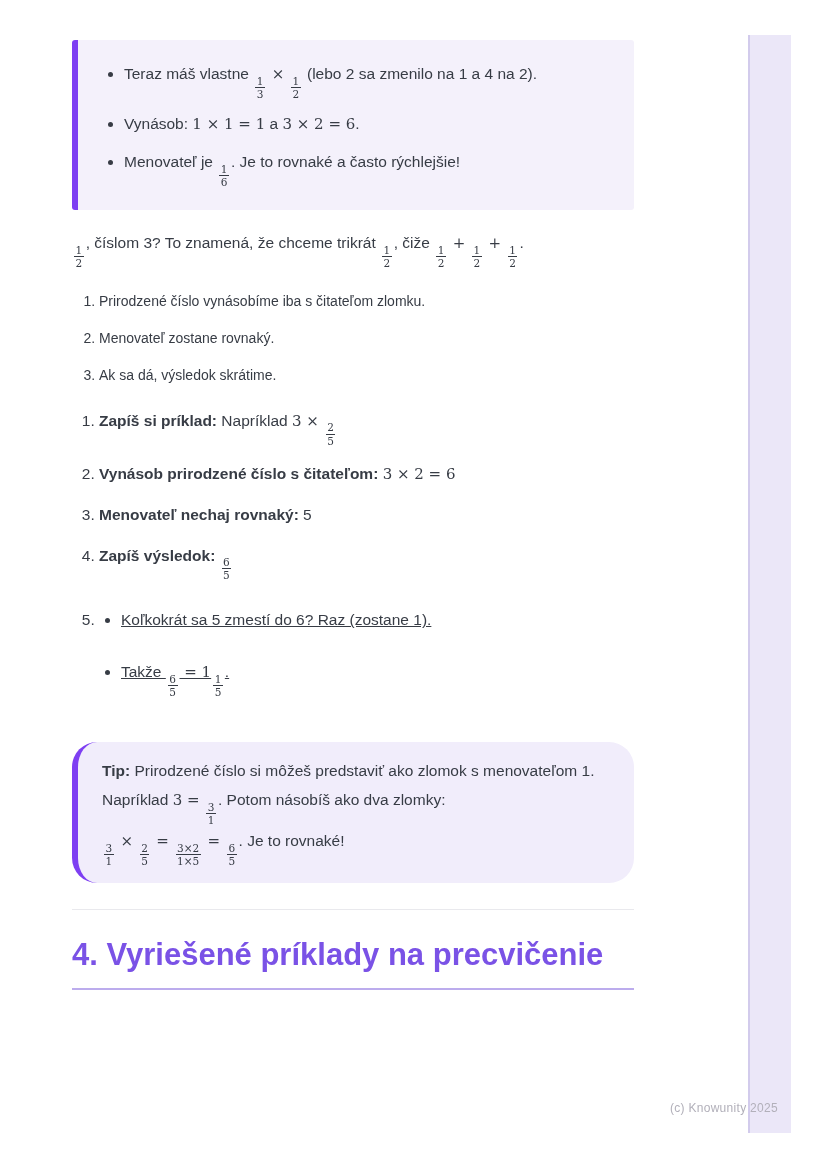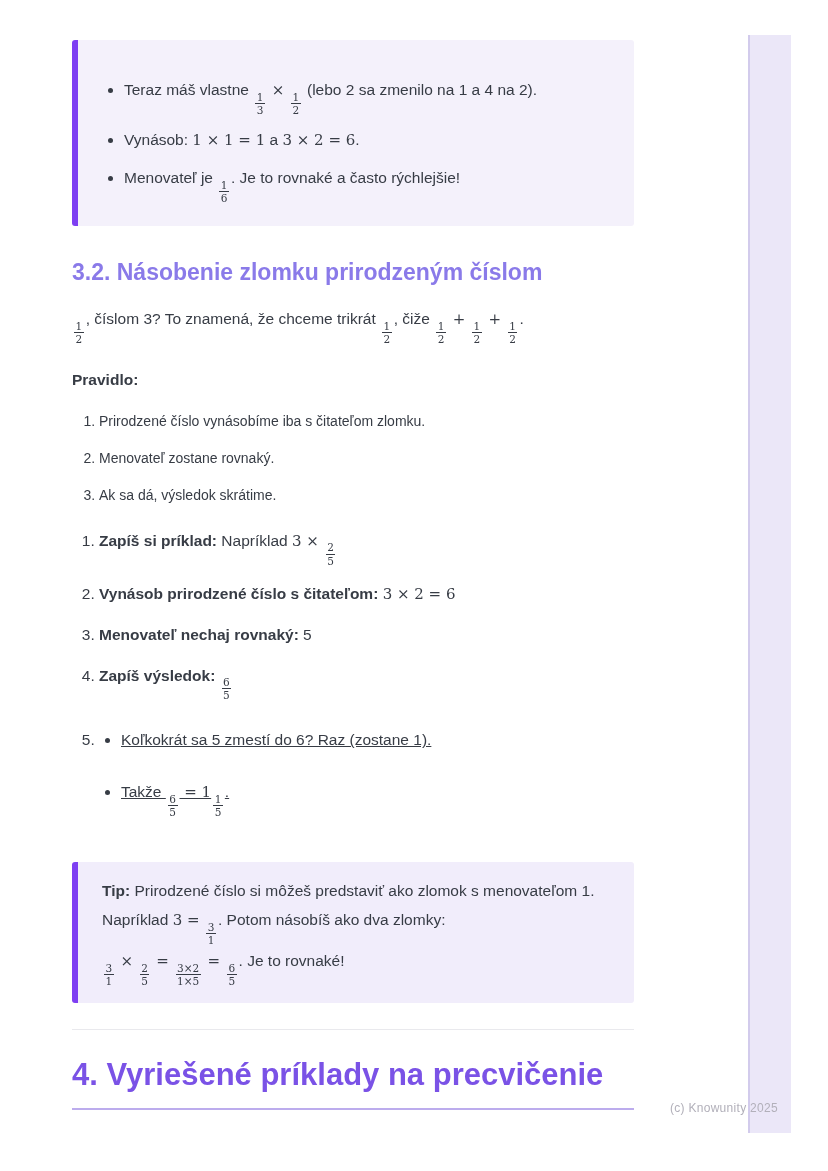--- a/index.html
+++ b/index.html
@@ -9,21 +9,21 @@
     font-family:"Liberation Sans",sans-serif;
     color:#373c45;
   }
   .content{position:absolute;left:72px;top:0;width:562px;}
 
   
   .callout{
     background:#f4f1fb;
     border-left:6px solid #7e3ff2;
     border-radius:3px;
-    padding:26px 24px 12px 24px;
+    padding:10px 24px 12px 24px;
     box-sizing:border-box;
   }
   .callout.top{margin-top:40px;}
   .callout ul{margin:0;padding-left:22px;}
   .callout li{font-size:15.5px;line-height:27px;margin:10px 0;}
 
   
   h2.sec{
     font-size:23px;font-weight:bold;color:#8a7ae9;
     margin:33px 0 0 0;letter-spacing:0;
@@ -38,21 +38,21 @@
   .blabel{font-size:15.5px;font-weight:bold;margin-top:26px;}
 
   ol.plain{margin:21px 0 0 0;padding-left:27px;font-size:14px;}
   ol.plain li{margin-bottom:15px;line-height:22px;}
 
   ol.steps{margin:21px 0 0 0;padding-left:27px;font-size:15.5px;}
   ol.steps li{margin-bottom:13px;line-height:28px;}
   ul.sub{list-style:disc;margin:4px 0 0 0;padding-left:22px;}
   ul.sub li{margin:25px 0;line-height:27px;text-decoration:underline;}
 
-  .tip{margin-top:44px;padding:14px 24px 16px 24px;background:#f1edfb;}
+  .tip{margin-top:44px;padding:14px 24px 16px 24px;background:#f1edfb;border-radius:25px;}
   .tip .line{font-size:15.5px;line-height:29px;}
 
   .divider{border:none;border-top:1px solid #e9e9ed;margin:26px 0 0 0;height:0;}
 
   
   .b{font-weight:bold;}
   .math{font-family:"DejaVu Serif",serif;font-size:15px;}
   .frac{
     display:inline-flex;flex-direction:column;align-items:center;
     vertical-align:-0.55em;
@@ -87,40 +87,38 @@
             <span class="den">2</span>
           </span><span> (lebo 2 sa zmenilo na 1 a 4 na 2).</span></li>
       <li><span>Vynásob: </span><span class="math">1 × 1 = 1</span><span> a </span><span class="math">3 × 2 = 6</span><span>.</span></li>
       <li><span>Menovateľ je </span><span class="frac">
             <span class="num">1</span>
             <span class="den">6</span>
           </span><span>. Je to rovnaké a často rýchlejšie!</span></li>
     </ul>
   </div>
 
-  <h2 class="sec">3.2. Násobenie zlomku prirodzeným číslom</h2>
 
   <div class="para"><span class="frac">
         <span class="num">1</span>
         <span class="den">2</span>
       </span><span>, číslom 3? To znamená, že chceme trikrát </span><span class="frac">
         <span class="num">1</span>
         <span class="den">2</span>
       </span><span>, čiže </span><span class="frac">
         <span class="num">1</span>
         <span class="den">2</span>
       </span><span class="math"> + </span><span class="frac">
         <span class="num">1</span>
         <span class="den">2</span>
       </span><span class="math"> + </span><span class="frac">
         <span class="num">1</span>
         <span class="den">2</span>
       </span><span>.</span></div>
 
-  <div class="blabel">Pravidlo:</div>
 
   <ol class="plain">
     <li>Prirodzené číslo vynásobíme iba s čitateľom zlomku.</li>
     <li>Menovateľ zostane rovnaký.</li>
     <li>Ak sa dá, výsledok skrátime.</li>
   </ol>
 
 
   <ol class="steps">
     <li><span class="b">Zapíš si príklad:</span><span> Napríklad </span><span class="math">3 × </span><span class="frac">

